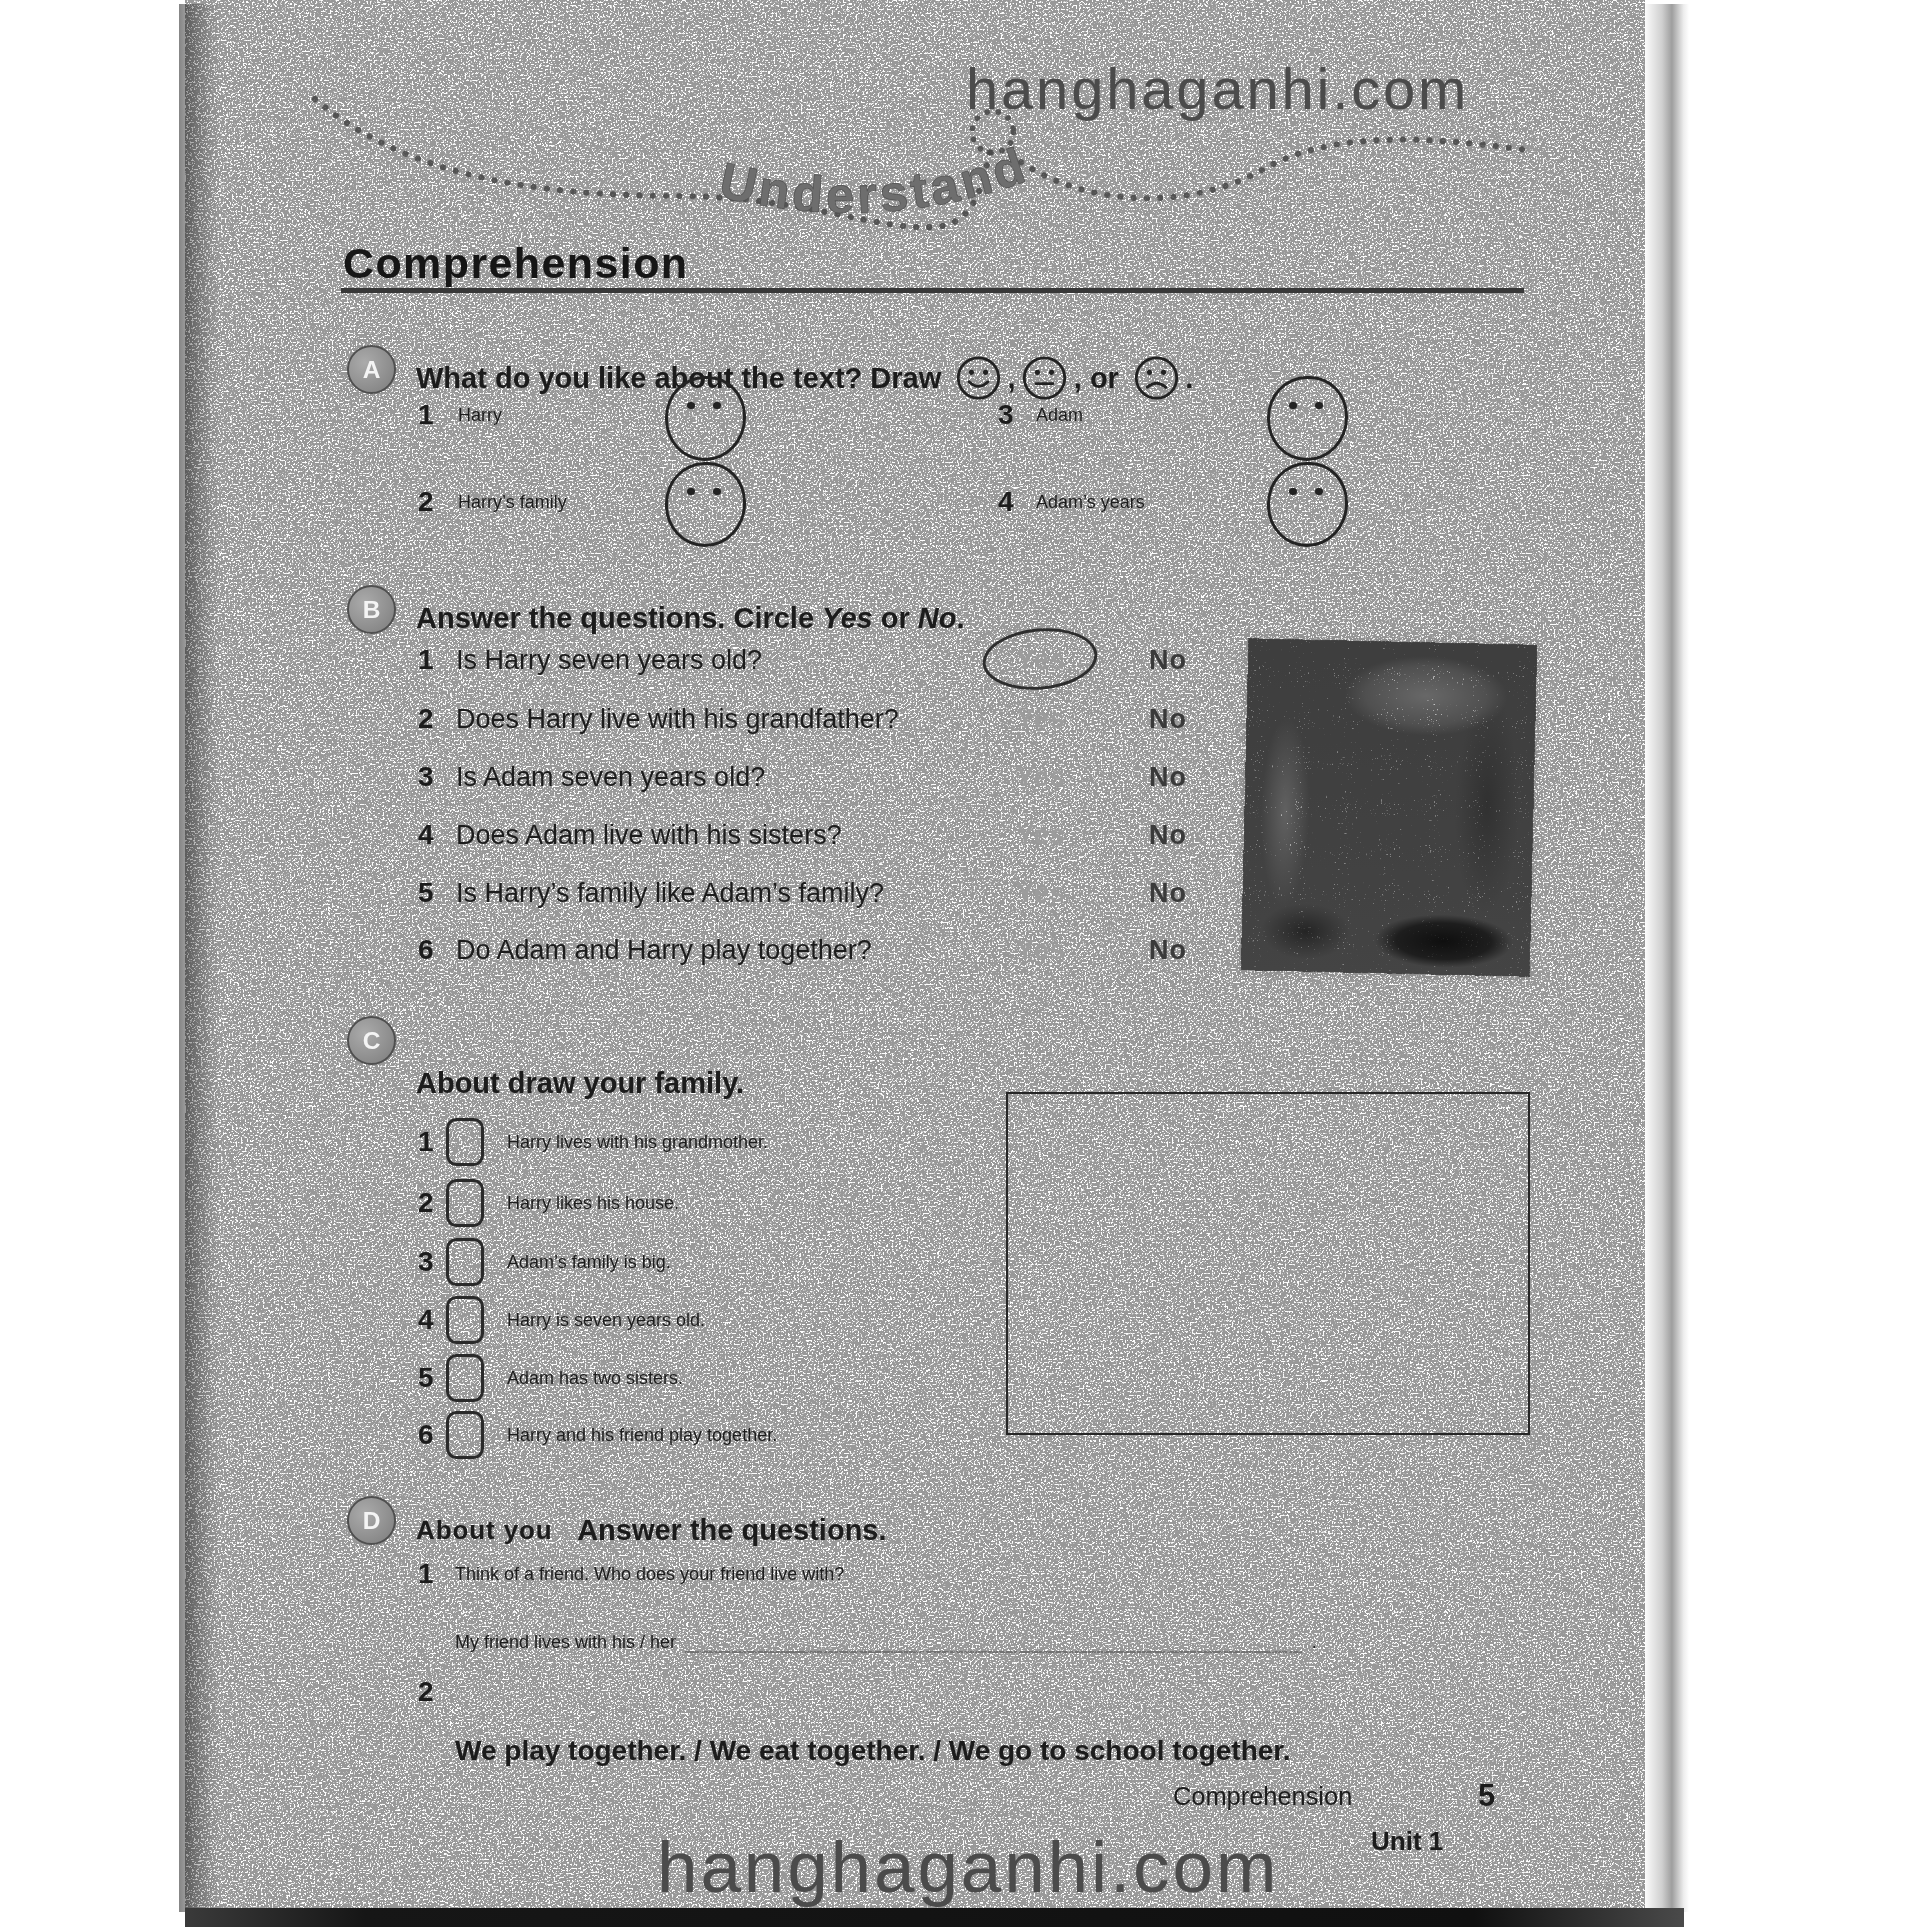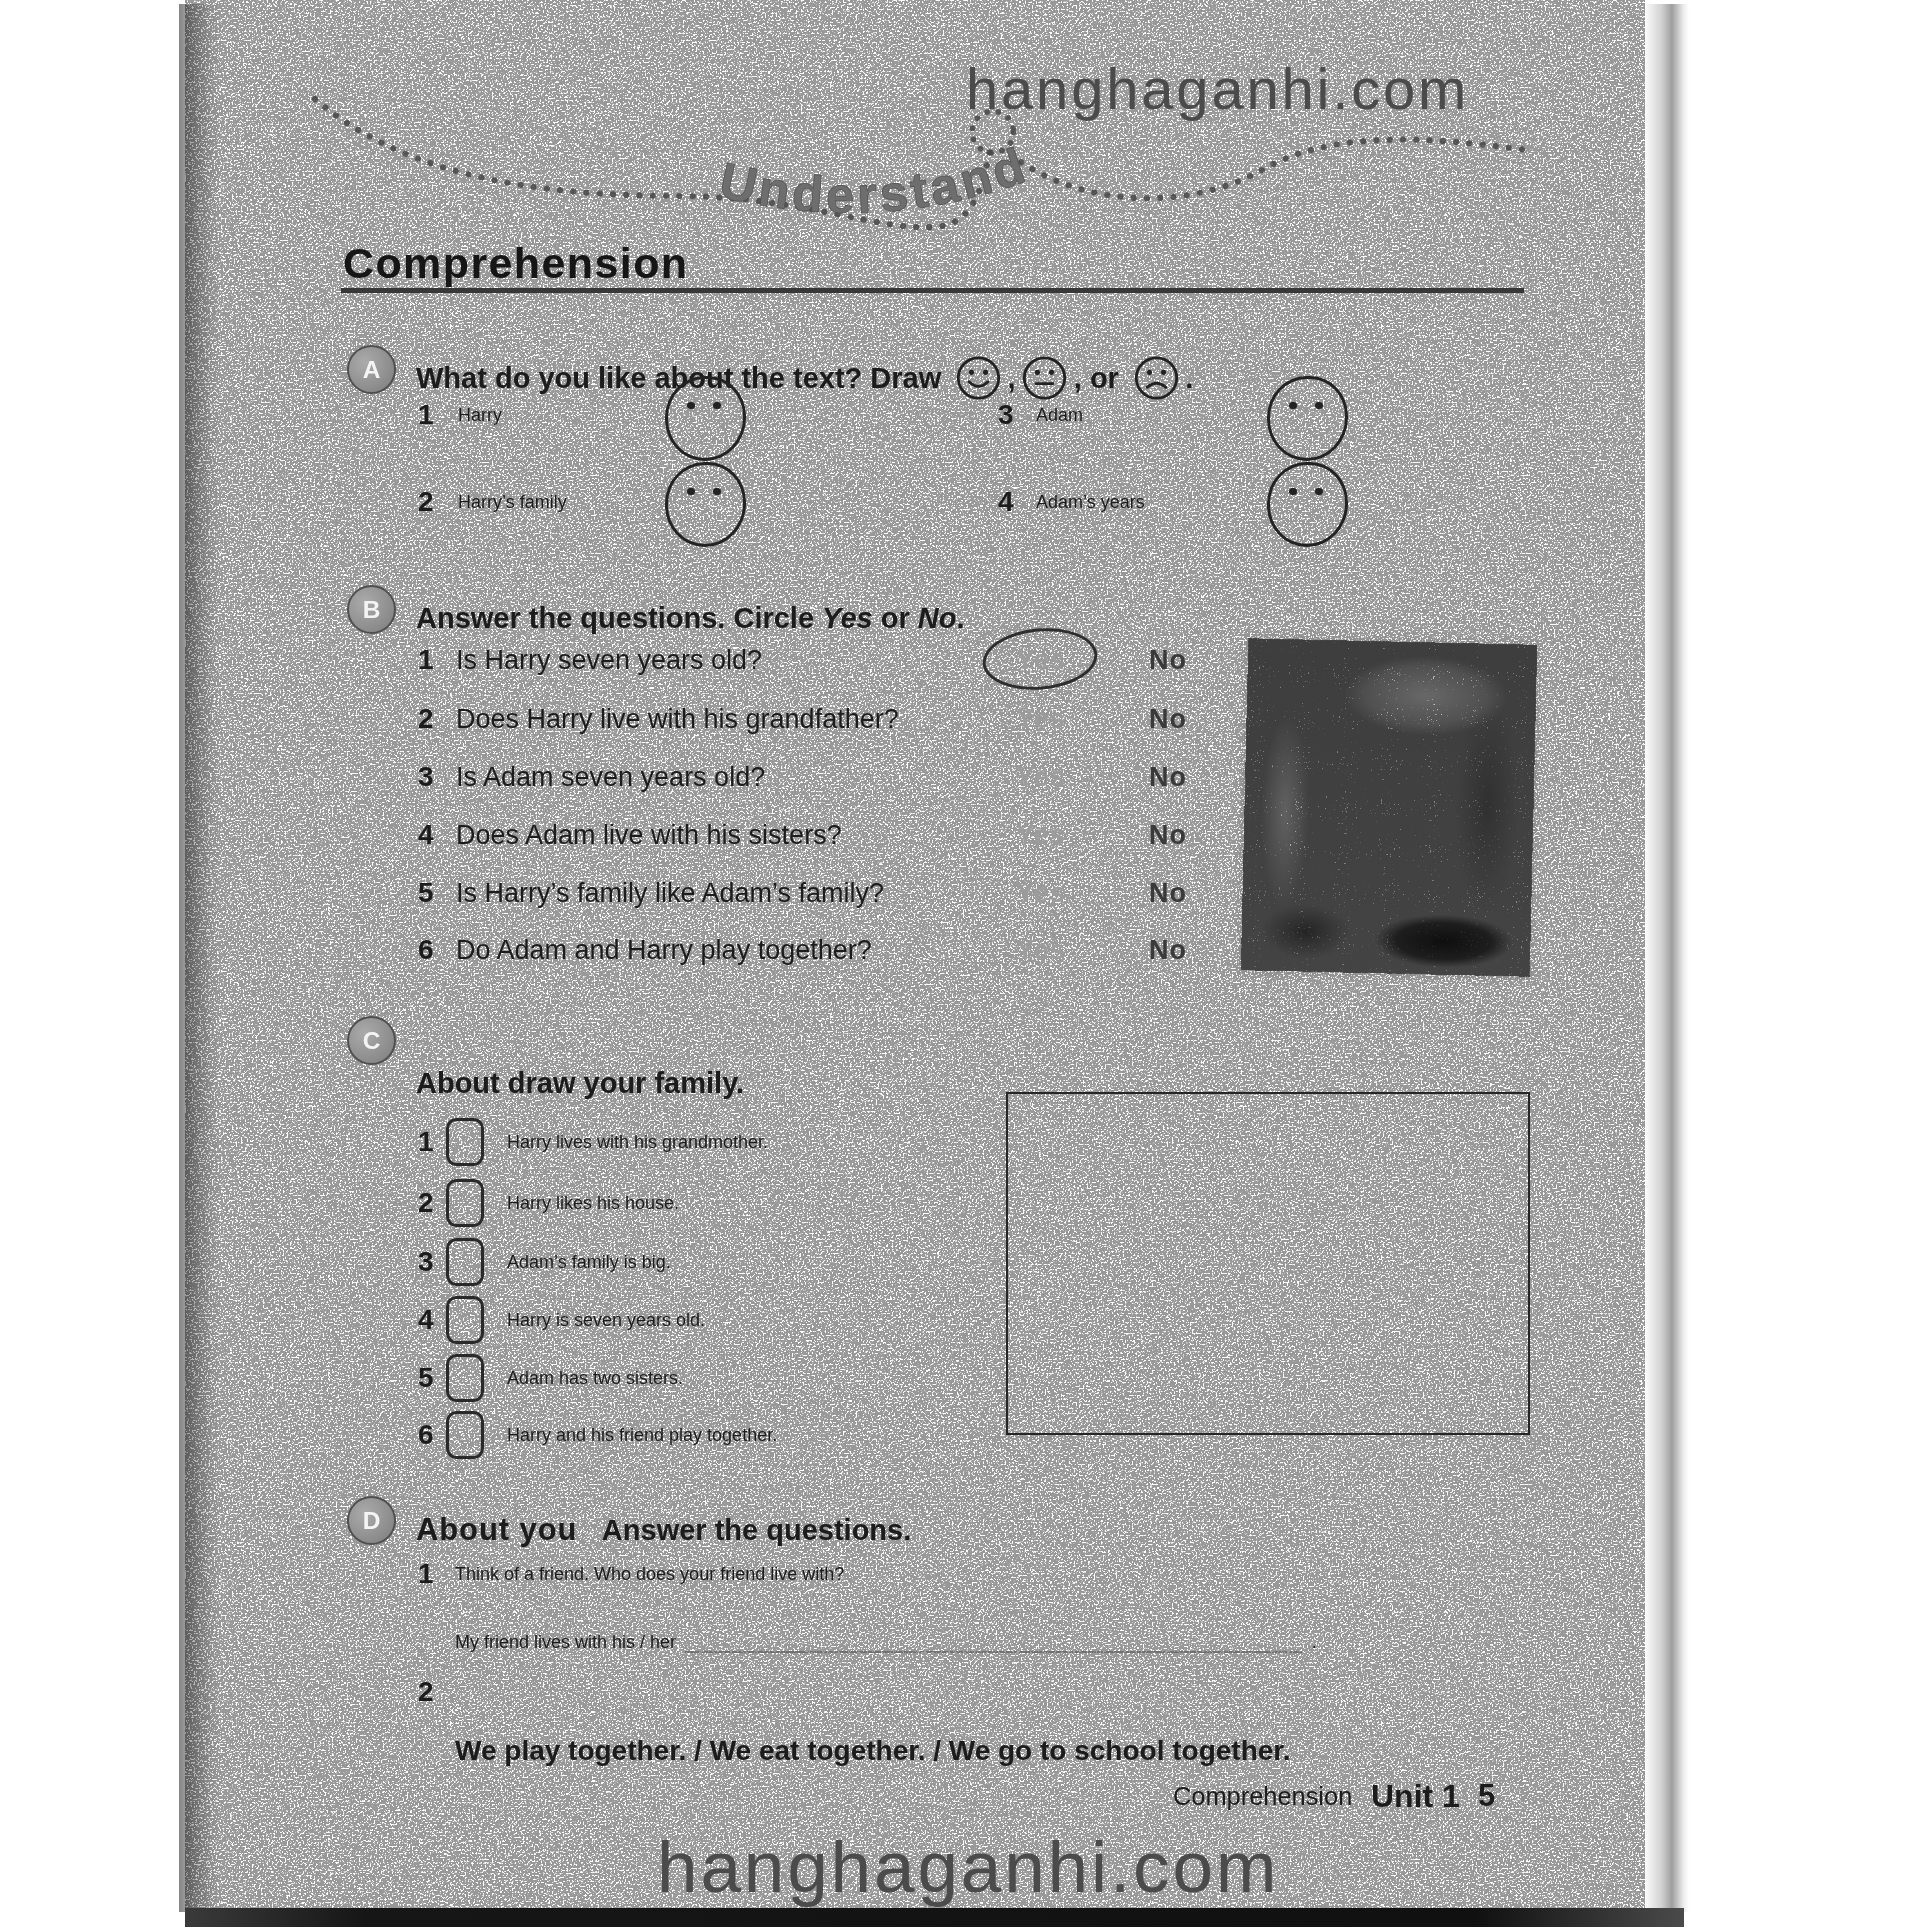--- a/index.html
+++ b/index.html
@@ -55,21 +55,21 @@
            linear-gradient(#7d7d7d,#8a8a8a);
          box-shadow:0 0 9.4px rgba(80,80,80,.35);}
   .photo-grain{position:absolute;inset:0;filter:url(#photograin);opacity:.5;}
   
   .checkbox{width:32px;height:42px;border:3.3px solid #2a2a2a;border-radius:10.4px;background:transparent;}
   .draw-box{left:1006px;top:1092px;width:520px;height:339px;border:2.8px solid #262626;background:transparent;}
   
   .blank{display:inline-block;width:617px;border-bottom:1.9px solid #4a4a4a;height:32px;margin:0 9.4px;}
   .ans-row{display:flex;align-items:flex-end;}
   
-  .foot{font-size:25.4px;} .foot-b{font-size:32px;font-weight:bold;} .foot-pg{font-size:31px;font-weight:bold;}
+  .foot{font-size:25.4px;} .foot-b{font-size:26px;font-weight:bold;margin-top:45px;} .foot-pg{font-size:31px;font-weight:bold;}
   svg text{font-family:"Liberation Sans", sans-serif;}
 </style>
 </head>
 <body>
 
 <div class="canvas">
 
   <svg width="0" height="0" style="position:absolute">
     <filter id="speckle" x="0" y="0" width="100%" height="100%">
       <feTurbulence type="fractalNoise" baseFrequency="0.55" numOctaves="2" seed="7" stitchTiles="stitch"></feTurbulence>
@@ -223,21 +223,21 @@
   <span class="abs lbl cy" style="left:507px;top:1378px">Adam has two sisters.</span>
 
   <span class="abs num cy" style="left:418px;top:1435px">6</span>
   <div class="abs checkbox cy" style="left:446px;top:1435px"></div>
   <span class="abs lbl cy" style="left:507px;top:1435px">Harry and his friend play together.</span>
 
   <div class="abs draw-box"></div>
 
   <div class="abs badge" style="left:347px;top:1496px">D</div>
   <div class="abs row cy" style="left:416px;top:1519px;gap:24.5px">
-    <span style="font-size:31px;font-weight:bold;letter-spacing:0.9px">About you</span>
+    <span style="font-size:26px;font-weight:bold;letter-spacing:0.9px">About you</span>
     <span class="h">Answer the questions.</span>
   </div>
 
   <span class="abs num cy" style="left:418px;top:1574px">1</span>
   <span class="abs lbl cy" style="left:455px;top:1574px">Think of a friend. Who does your friend live with?</span>
 
   <div class="abs ans-row cy" style="left:455px;top:1636px">
     <span class="lbl">My friend lives with his / her</span>
     <span class="blank"></span>
     <span class="lbl">.</span>

